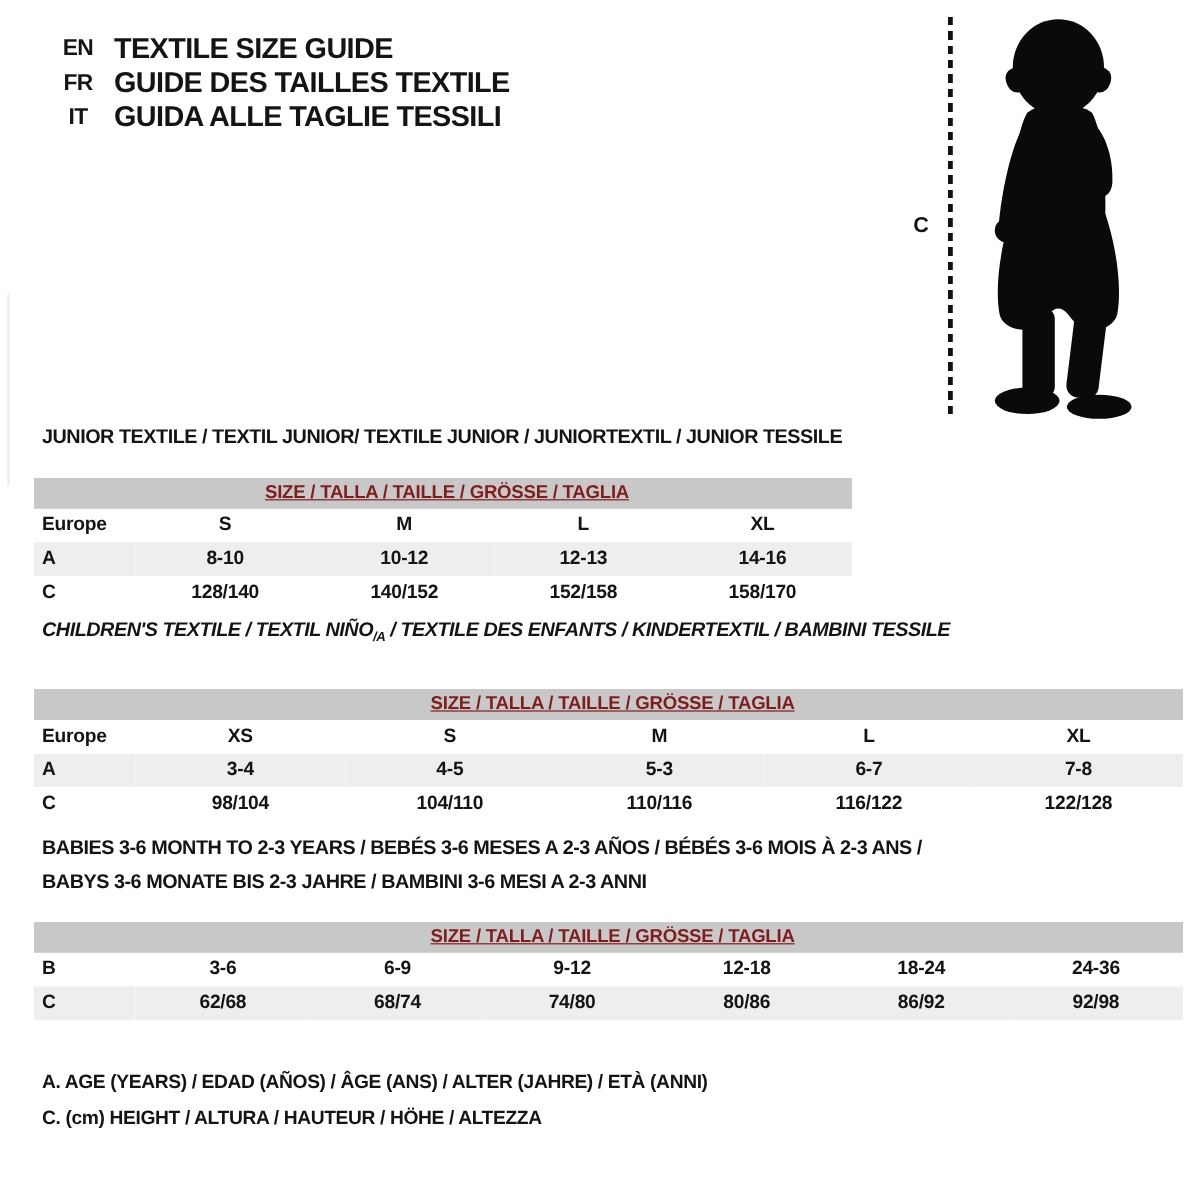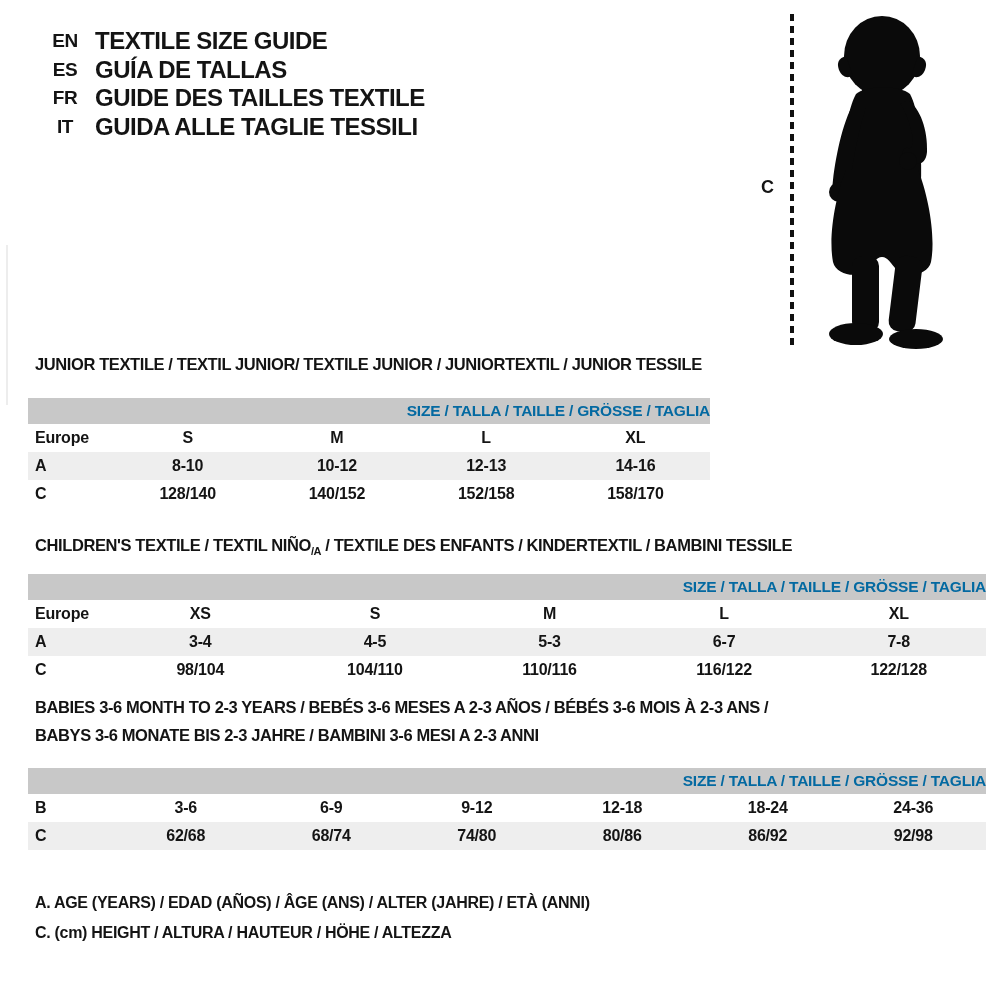--- a/index.html
+++ b/index.html
@@ -26,34 +26,34 @@
   
   .edge-artifact{position:absolute;left:6px;top:245px;width:2px;height:160px;background:#ededed;}
 
   
   .section-title{
     position:absolute;left:35px;font-weight:bold;font-size:16.5px;
     letter-spacing:-0.4px;white-space:nowrap;
   }
   .section-title .sub{font-size:11px;vertical-align:sub;}
   #junior-title{top:355px;}
-  #children-title{top:536px;}
+  #children-title{top:516px;font-style:italic;}
   #babies-title-1{top:698px;}
   #babies-title-2{top:726px;}
 
   
   .size-table{
     position:absolute;left:28px;border-collapse:collapse;table-layout:fixed;
     font-weight:bold;font-size:16px;letter-spacing:-0.2px;
   }
   .size-table td{height:28px;text-align:center;padding:0;overflow:hidden;white-space:nowrap;}
   .size-table td.rowhead{text-align:left;padding-left:7px;}
   .size-table td.size-bar{
-    background:#c8c8c8;height:26px;text-align:right;padding-left:7px;
-    font-size:15.5px;color:#0369a1;
+    background:#c8c8c8;height:26px;text-align:center;padding-left:7px;
+    font-size:15.5px;color:#7f1d1d;text-decoration:underline;
   }
   .size-table tr.stripe{background:#eeeeee;}
   #junior-table{top:398px;width:682px;}
   #children-table{top:574px;width:958px;}
   #babies-table{top:768px;width:958px;}
 
   
   .footnotes{
     position:absolute;left:35px;top:888px;font-weight:bold;font-size:16px;
     line-height:29.5px;letter-spacing:-0.3px;white-space:nowrap;
@@ -63,24 +63,20 @@
 <body>
 
 <div class="page">
 
   <div class="edge-artifact"></div>
 
   <div class="lang-block">
     <div class="lang-row">
       <span class="lang-code">EN</span>
       <span class="lang-label">TEXTILE SIZE GUIDE</span>
-    </div>
-    <div class="lang-row">
-      <span class="lang-code">ES</span>
-      <span class="lang-label">GUÍA DE TALLAS</span>
     </div>
     <div class="lang-row">
       <span class="lang-code">FR</span>
       <span class="lang-label">GUIDE DES TAILLES TEXTILE</span>
     </div>
     <div class="lang-row">
       <span class="lang-code">IT</span>
       <span class="lang-label">GUIDA ALLE TAGLIE TESSILI</span>
     </div>
   </div>

